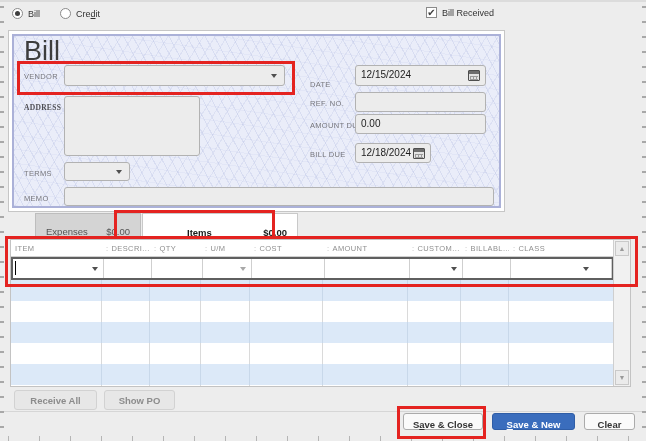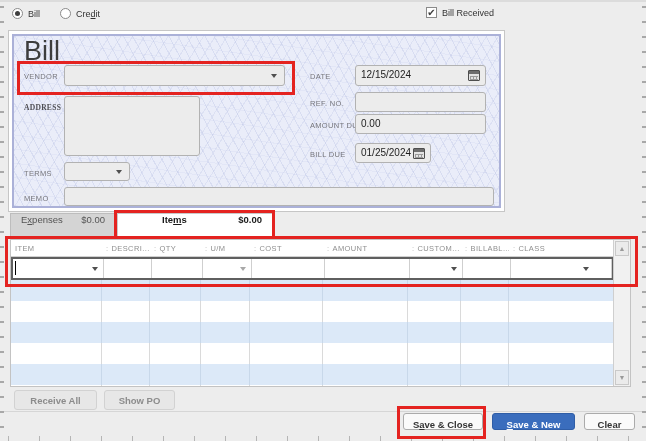--- a/index.html
+++ b/index.html
@@ -45,21 +45,21 @@
   .cal { position:absolute; right:5px; top:4px; width:12px; height:11px;
     border:1px solid #4e4e4e; border-radius:1px;
     background:linear-gradient(#6d6d6d 0 3px, #e3e3e3 3px),
                #e3e3e3; }
   .cal::after { content:""; position:absolute; left:1px; right:1px; top:5px; height:4px;
     background:repeating-linear-gradient(to right,#9a9a9a 0 1px,transparent 1px 3px),
                repeating-linear-gradient(to bottom,#9a9a9a 0 1px,transparent 1px 3px); }
 
   
   .tab { position:absolute; top:213px; height:25px; font-size:9.5px; display:flex;
-    align-items:flex-start; justify-content:space-between; padding:0 10px; }
+    align-items:flex-end; justify-content:space-between; padding:0 10px;margin-left:25px; }
   .tab-expenses { left:10px; width:106px; background:#d4d4d4; border:1px solid #bdbdbd;
     color:#555; }
   .tab-items { left:117px; width:156px; background:#fff; border:1px solid #c9c9c9; border-bottom:none;
     color:#1a1a1a; font-weight:bold;padding-left:44px; }
 
   
   .tbl { position:absolute; left:10px; top:239px; width:621px; height:148px;
     background:#fff; border:1px solid #c3c3c3; overflow:hidden; }
   .tgrid { display:grid; grid-template-columns:91px 48px 51px 49px 73px 85px 53px 48px 1fr; }
   .thead { height:17px; border-bottom:1px solid #d0d0d0; width:603px; }
@@ -115,21 +115,21 @@
     <div class="panel-inner"></div>
   </div>
   <div class="bill-title">Bill</div>
 
   <div class="flabel" style="left:24px;top:72px;">VENDOR</div>
   <div class="field" style="left:64px;top:65px;width:221px;height:21px;">
     <span></span>
     <span class="arrow"></span>
   </div>
 
-  <div class="flabel" style="left:310px;top:72px;">DATE</div>
+  <div class="flabel" style="left:310px;top:80px;">DATE</div>
   <div class="field" style="left:355px;top:65px;width:131px;height:21px;">
     <span>12/15/2024</span>
     <span class="cal"></span>
   </div>
 
   <div class="flabel bold" style="left:24px;top:103px;">ADDRESS</div>
   <div class="field" style="left:64px;top:96px;width:136px;height:60px;">
     <span></span>
   </div>
 
@@ -138,21 +138,21 @@
     <span></span>
   </div>
 
   <div class="flabel" style="left:310px;top:121px;">AMOUNT DUE</div>
   <div class="field" style="left:355px;top:114px;width:131px;height:20px;">
     <span>0.00</span>
   </div>
 
   <div class="flabel" style="left:310px;top:150px;">BILL DUE</div>
   <div class="field" style="left:355px;top:143px;width:76px;height:20px;">
-    <span>01/25/2024</span>
+    <span>12/18/2024</span>
     <span class="cal"></span>
   </div>
 
   <div class="flabel" style="left:24px;top:169px;">TERMS</div>
   <div class="field" style="left:64px;top:162px;width:66px;height:19px;">
     <span></span>
     <span class="arrow" style="top:7px;"></span>
   </div>
 
   <div class="flabel" style="left:24px;top:194px;">MEMO</div>

